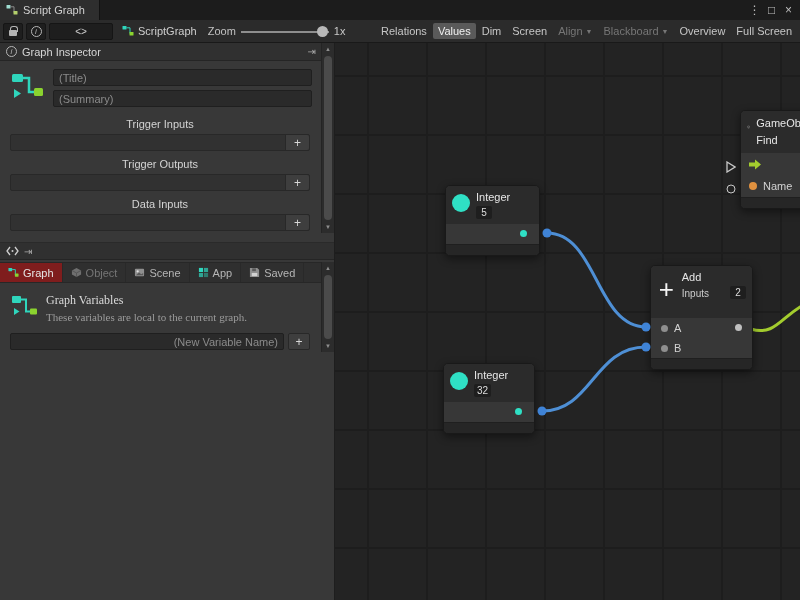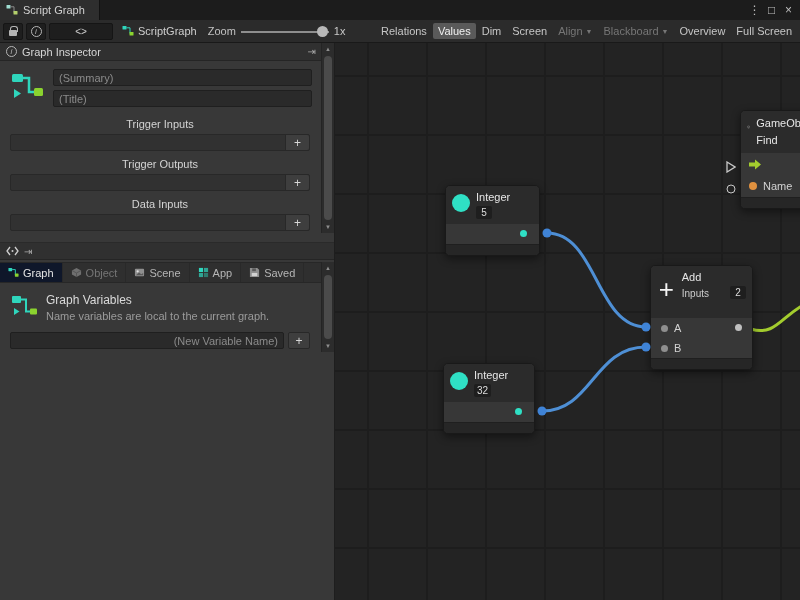--- a/index.html
+++ b/index.html
@@ -67,23 +67,23 @@
   .plus-btn { position:absolute; right:0; top:0; bottom:0; width:24px; background:#3e3e3e;
               border:none; border-left:1px solid #282828; color:#d8d8d8; font-size:12px;
               text-align:center; border-radius:0 2px 2px 0; padding:0;
               font-family:"Liberation Sans", sans-serif; }
   .blackboard-header { margin-top:11px; border-top:1px solid #2a2a2a; }
   .tabs-row { margin-top:2px; height:21px; display:flex; background:#2f2f2f;
               border-top:1px solid #272727; border-bottom:1px solid #272727;
               padding-right:13px; }
   .tab { display:flex; align-items:center; gap:4px; padding:0 8px; color:#b5b5b5;
          border-right:1px solid #292929; }
-  .tab.active { background:#0f172a; color:#e4e4e4; }
+  .tab.active { background:#7f1d1d; color:#e4e4e4; }
   .tab.disabled { color:#757575; }
-  .vars-block { display:flex; gap:8px; padding:10px 16px 4px 10px; }
+  .vars-block { display:flex; gap:8px; padding:10px 16px 4px 10px;font-family:Liberation Serif, serif; }
   .vars-title { color:#dadada; font-size:12px; }
   .vars-desc { color:#9b9b9b; margin-top:3px; }
   .new-var-row { display:flex; gap:4px; margin:6px 24px 0 10px; }
   .new-var-row input { flex:1; text-align:right; }
   .plus-btn2 { width:22px; height:17px; background:#3e3e3e; border:1px solid #282828;
                border-radius:2px; color:#d8d8d8; font-size:12px; padding:0;
                font-family:"Liberation Sans", sans-serif; }
   .scrollbar { position:absolute; right:0; width:13px; background:#2c2c2c;
                border-left:1px solid #242424; display:flex; flex-direction:column; }
   .sb-a { top:0; height:190px; }
@@ -221,22 +221,22 @@
     </div>
 
     <div class="title-block">
       <svg width="38" height="38" viewBox="0 0 38 38">
         <rect x="4" y="5" width="11" height="8" rx="1.5" fill="#2fd6bd"></rect>
         <path d="M15 9 h6 v14 h5" stroke="#2fd6bd" stroke-width="2.5" fill="none"></path>
         <rect x="26" y="19" width="9" height="8" rx="1.5" fill="#8bd32f"></rect>
         <path d="M6 20 l7 4.5 -7 4.5 z" fill="#2fd6bd"></path>
       </svg>
       <div class="field-col">
+        <input class="u-input" placeholder="(Title)" style="">
         <input class="u-input" placeholder="(Summary)" style="">
-        <input class="u-input" placeholder="(Title)" style="">
       </div>
     </div>
 
     <div class="list-section">
       <span class="list-label">Trigger Inputs</span>
       <div class="list-strip">
         <button class="plus-btn">+</button>
       </div>
     </div>
 
@@ -307,21 +307,21 @@
 
     <div class="vars-block">
       <svg width="28" height="28" viewBox="0 0 28 28">
         <rect x="2" y="3" width="9" height="7" rx="1" fill="#2fd6bd"></rect>
         <path d="M11 6.5 h5 v12 h4" stroke="#2fd6bd" stroke-width="2" fill="none"></path>
         <path d="M4 15 l5.5 3.5 -5.5 3.5 z" fill="#2fd6bd"></path>
         <rect x="20" y="15.5" width="7" height="6" rx="1" fill="#8bd32f"></rect>
       </svg>
       <div>
         <div class="vars-title">Graph Variables</div>
-        <div class="vars-desc">Name variables are local to the current graph.</div>
+        <div class="vars-desc">These variables are local to the current graph.</div>
       </div>
     </div>
 
     <div class="new-var-row">
       <input class="u-input" placeholder="(New Variable Name)" style="">
       <button class="plus-btn2">+</button>
     </div>
 
     <div class="scrollbar sb-a">
       <div class="sb-arrow">▲</div>

